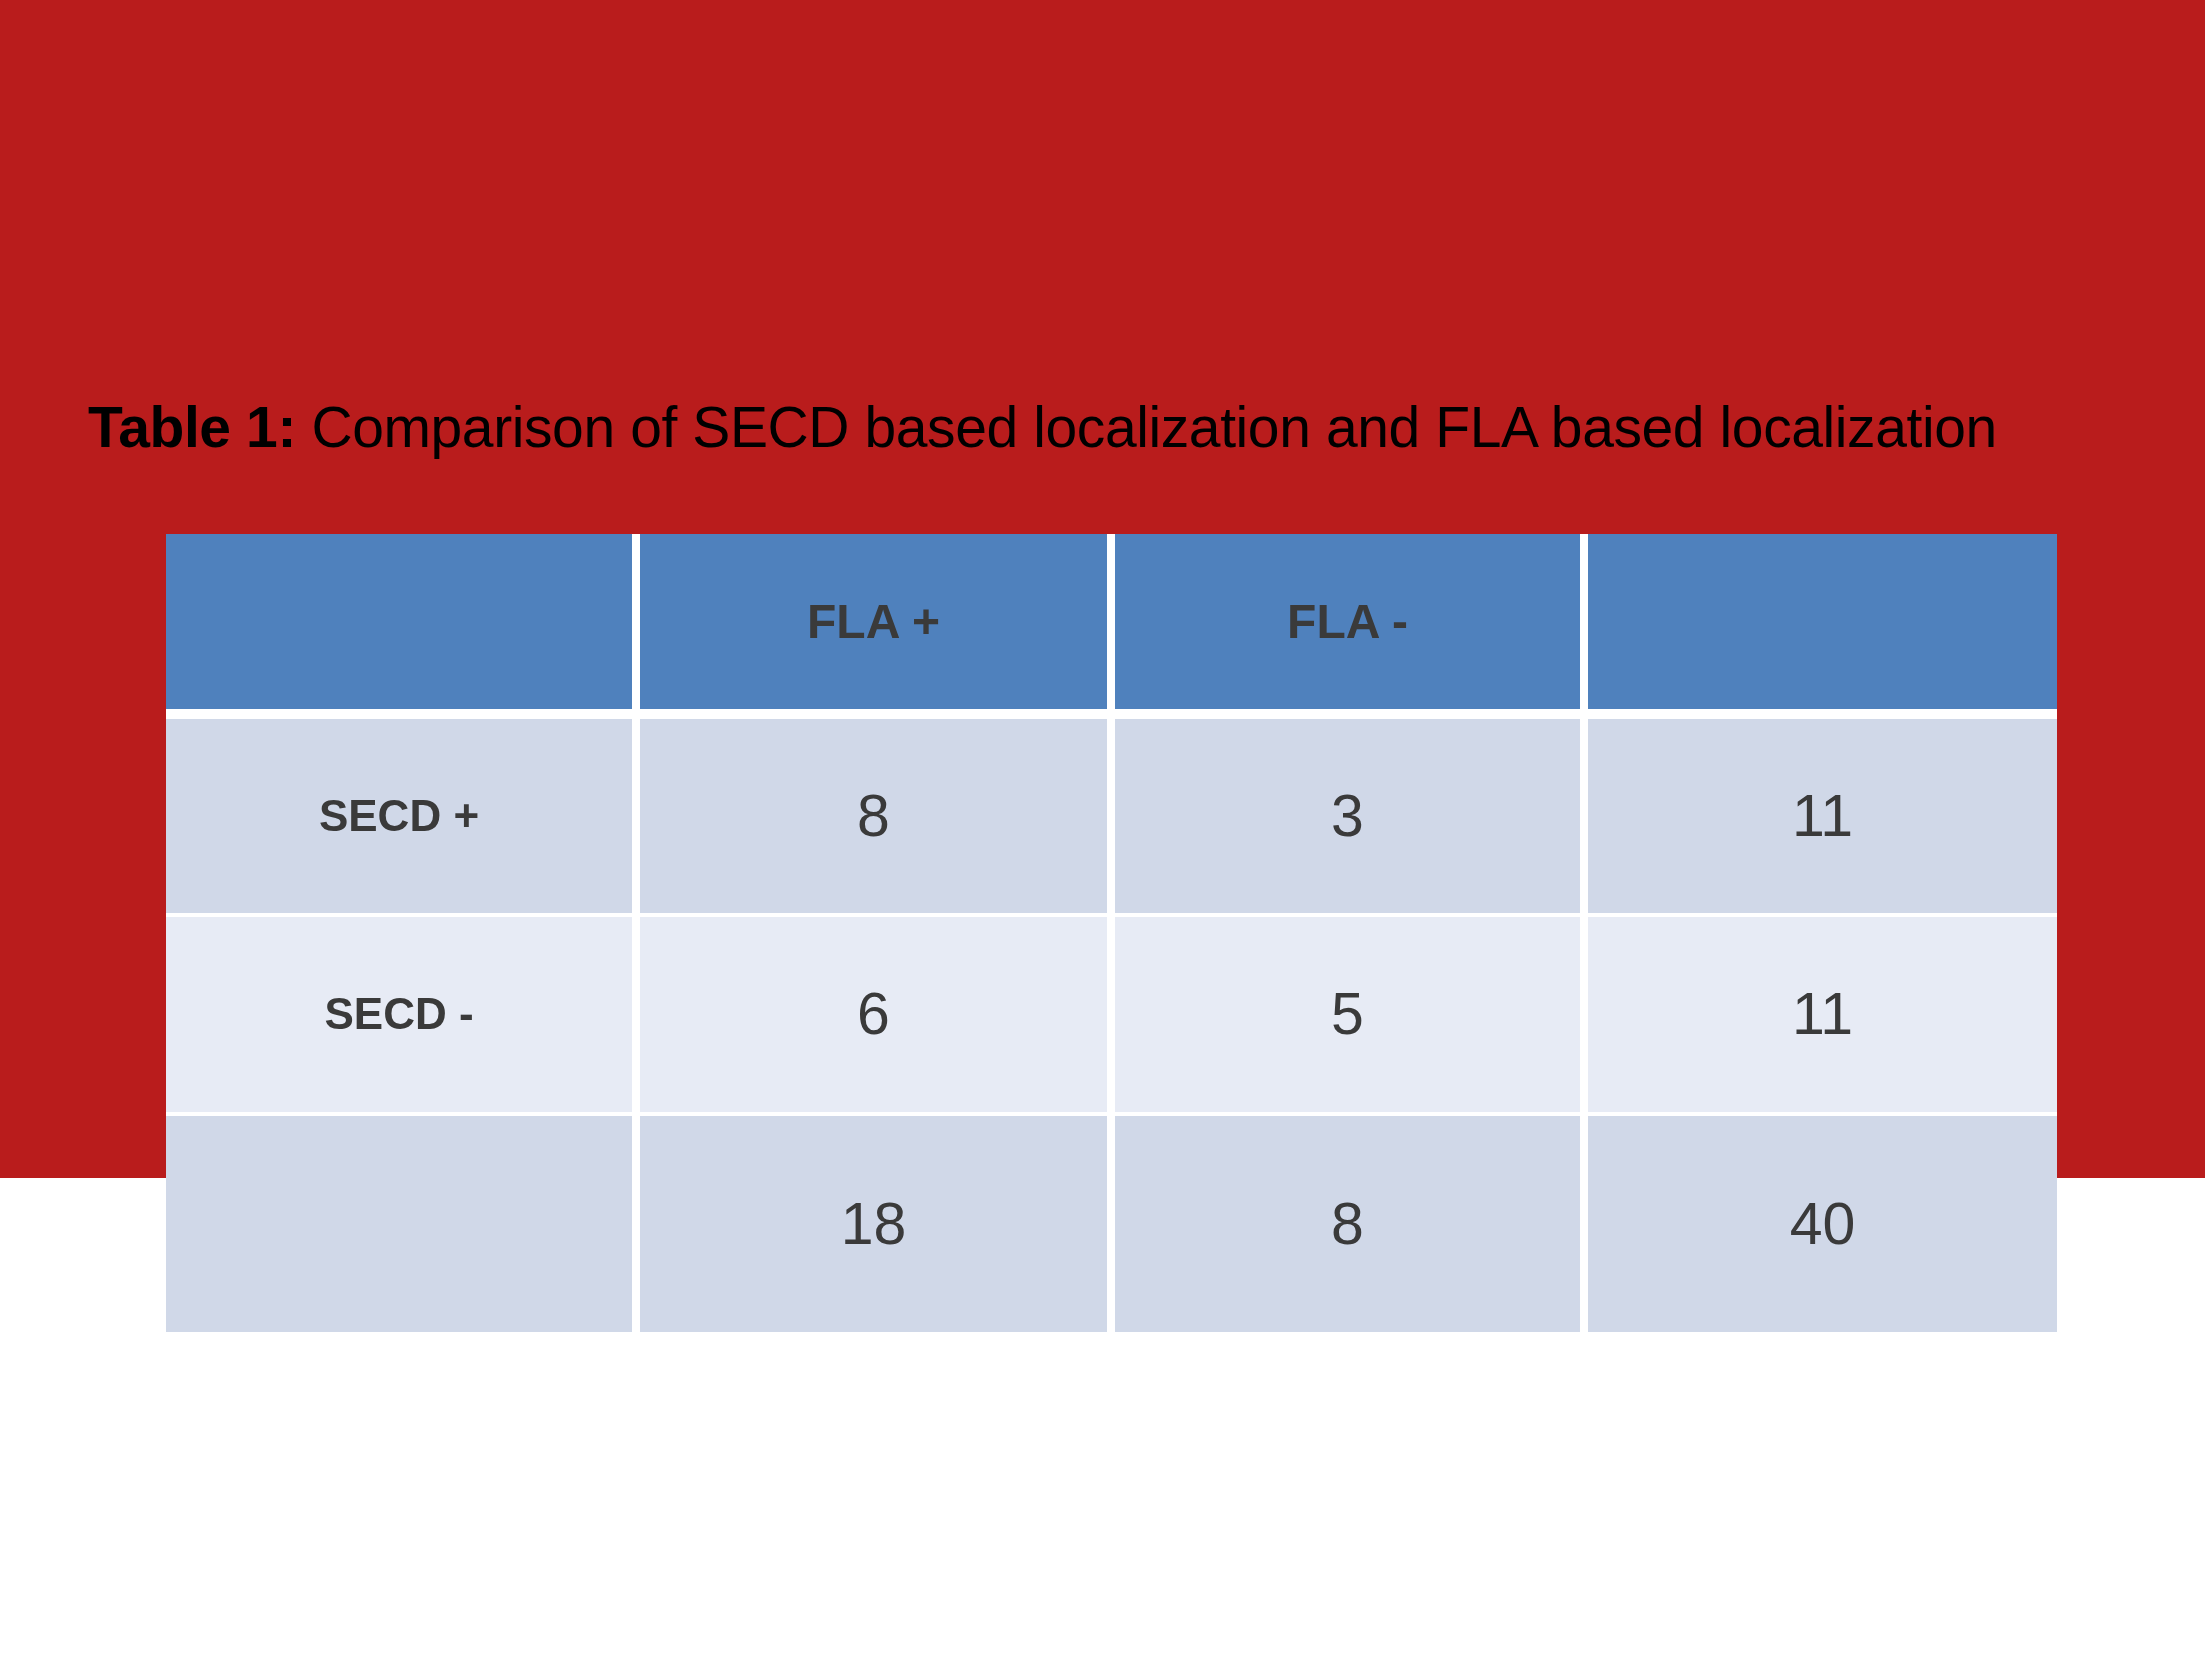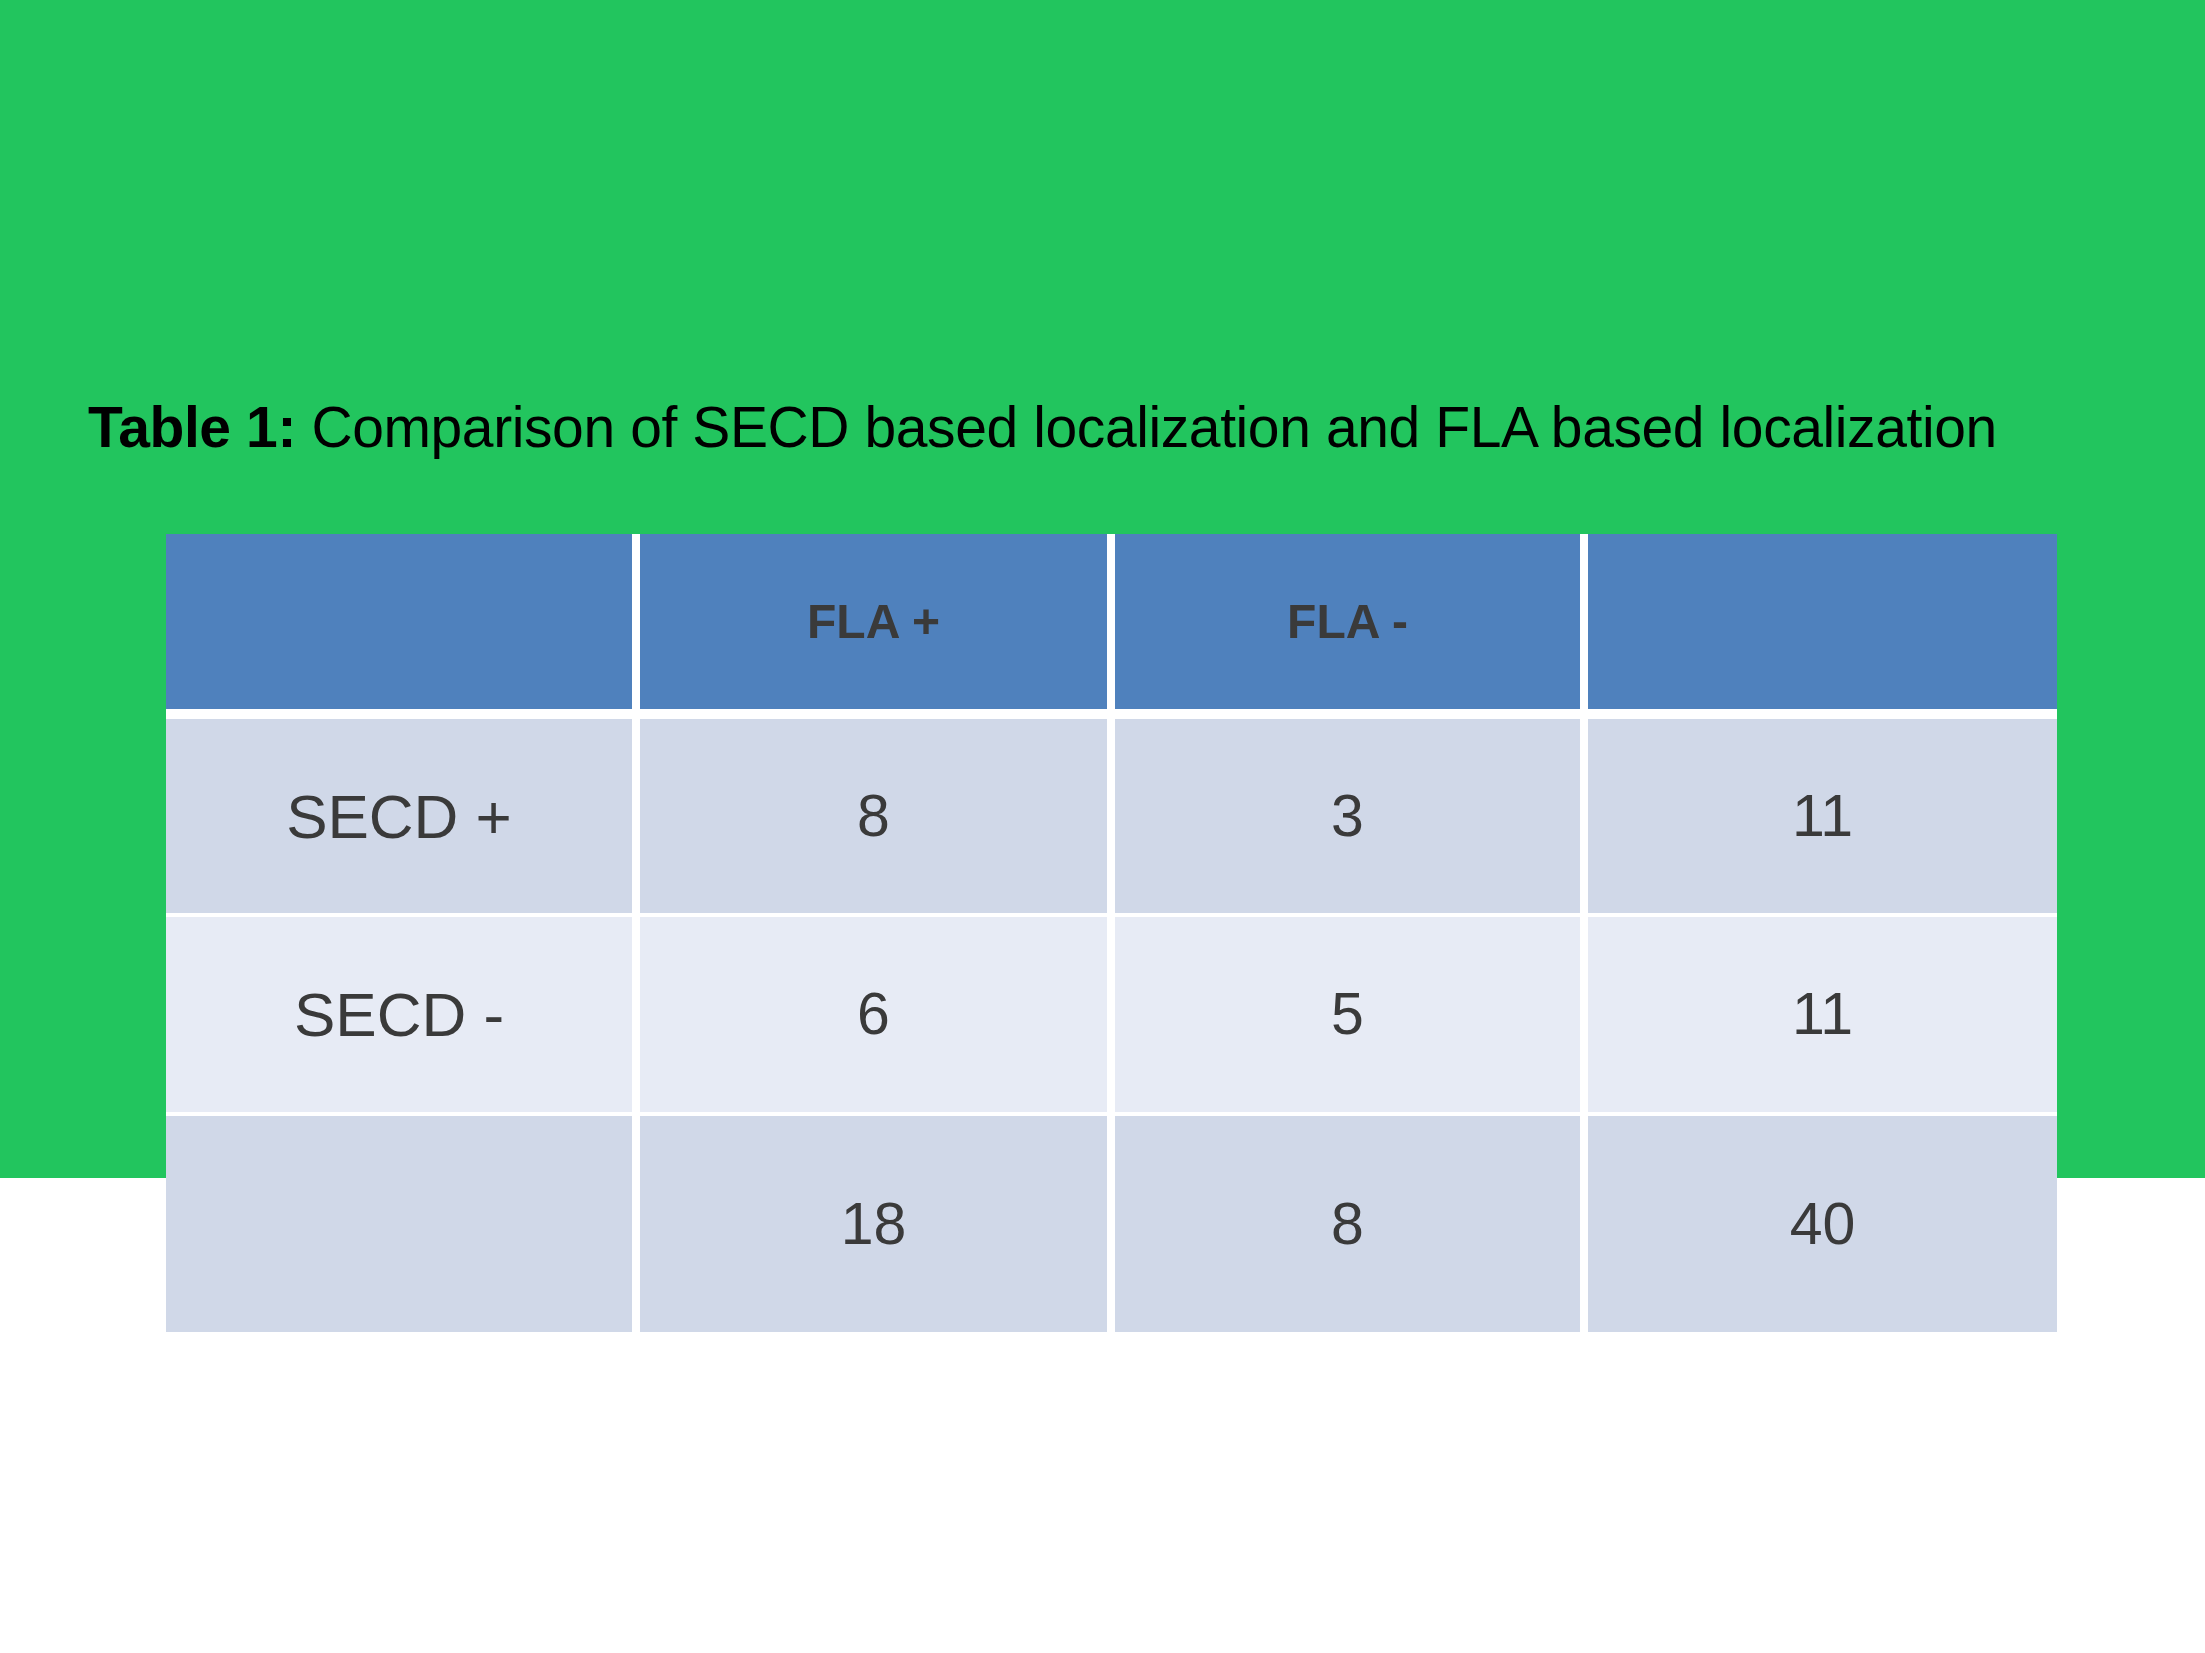--- a/index.html
+++ b/index.html
@@ -13,21 +13,21 @@
     height: 1654px;
     font-family: "Liberation Sans", sans-serif;
     -webkit-font-smoothing: antialiased;
     overflow: hidden;
   }
 
   .slide {
     position: relative;
     width: 2205px;
     height: 1178px;
-    background: #22c55e;
+    background: #b91c1c;
   }
 
   
   .caption {
     position: absolute;
     left: 88px;
     top: 387px;
     width: 2058px;
     height: 81px;
     line-height: 81px;
@@ -92,22 +92,22 @@
     font-size: 59px;
     color: #3a3a3a;
     font-weight: normal;
     border-bottom: 4.4px solid #ffffff;
   }
   tr.body-row:last-child > td {
     border-bottom: 0;
     height: 202px;
   }
   tr.body-row > td.row-head {
-    font-weight: normal;
-    font-size: 62px;
+    font-weight: bold;
+    font-size: 44px;
   }
 
   tr.row-shade-a > td { background: #d0d8e8; }
   tr.row-shade-b > td { background: #e7ebf5; margin-top: 9px; }
 
   .cell-text { display: block; }
 </style>
 </head>
 <body>
 

